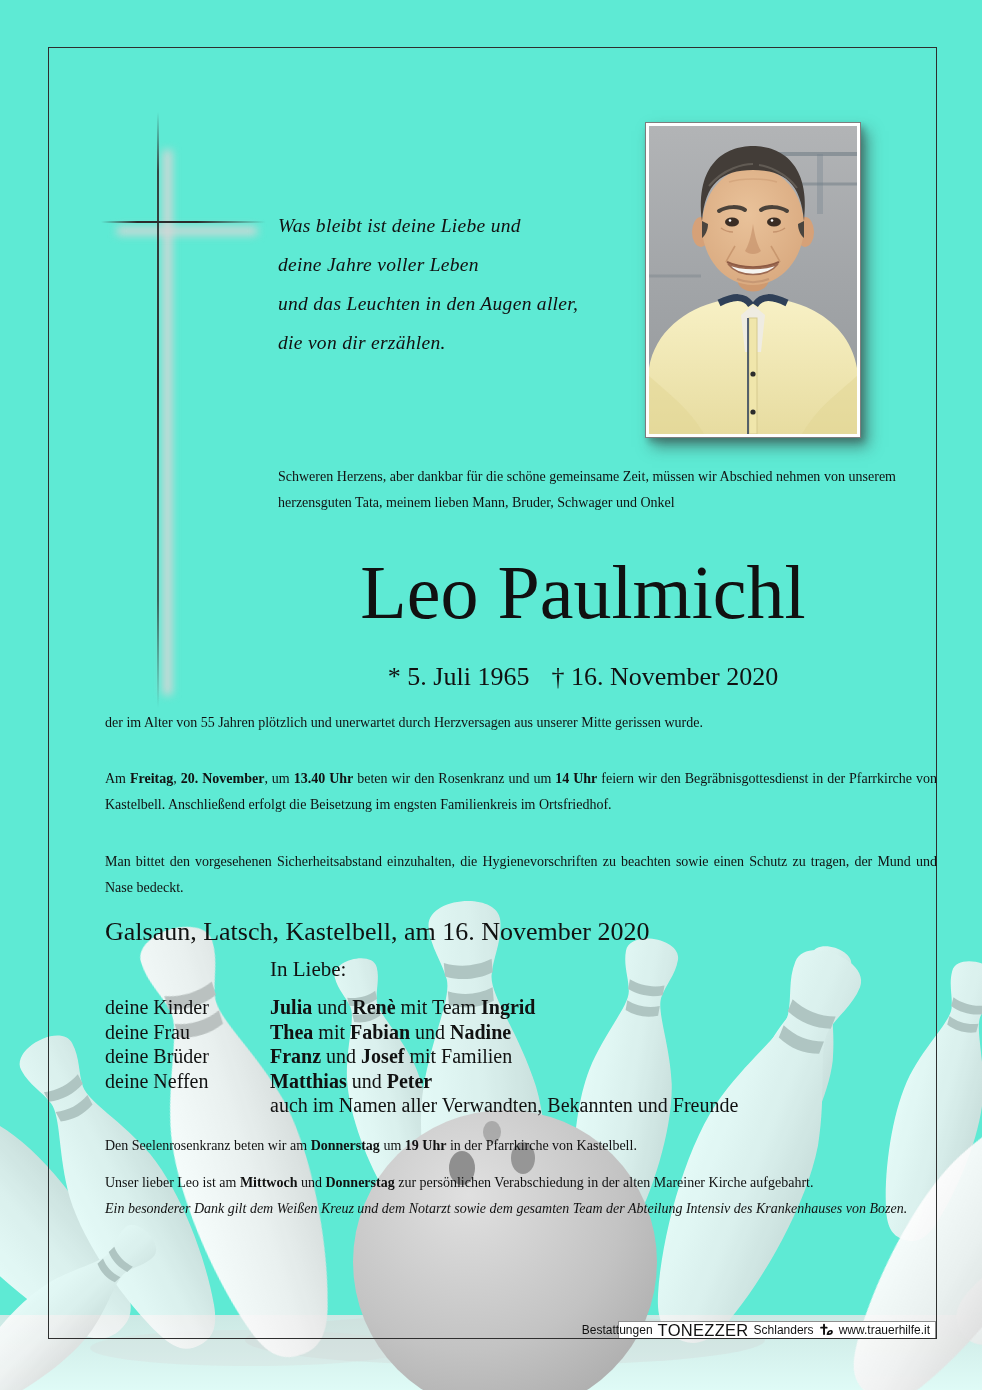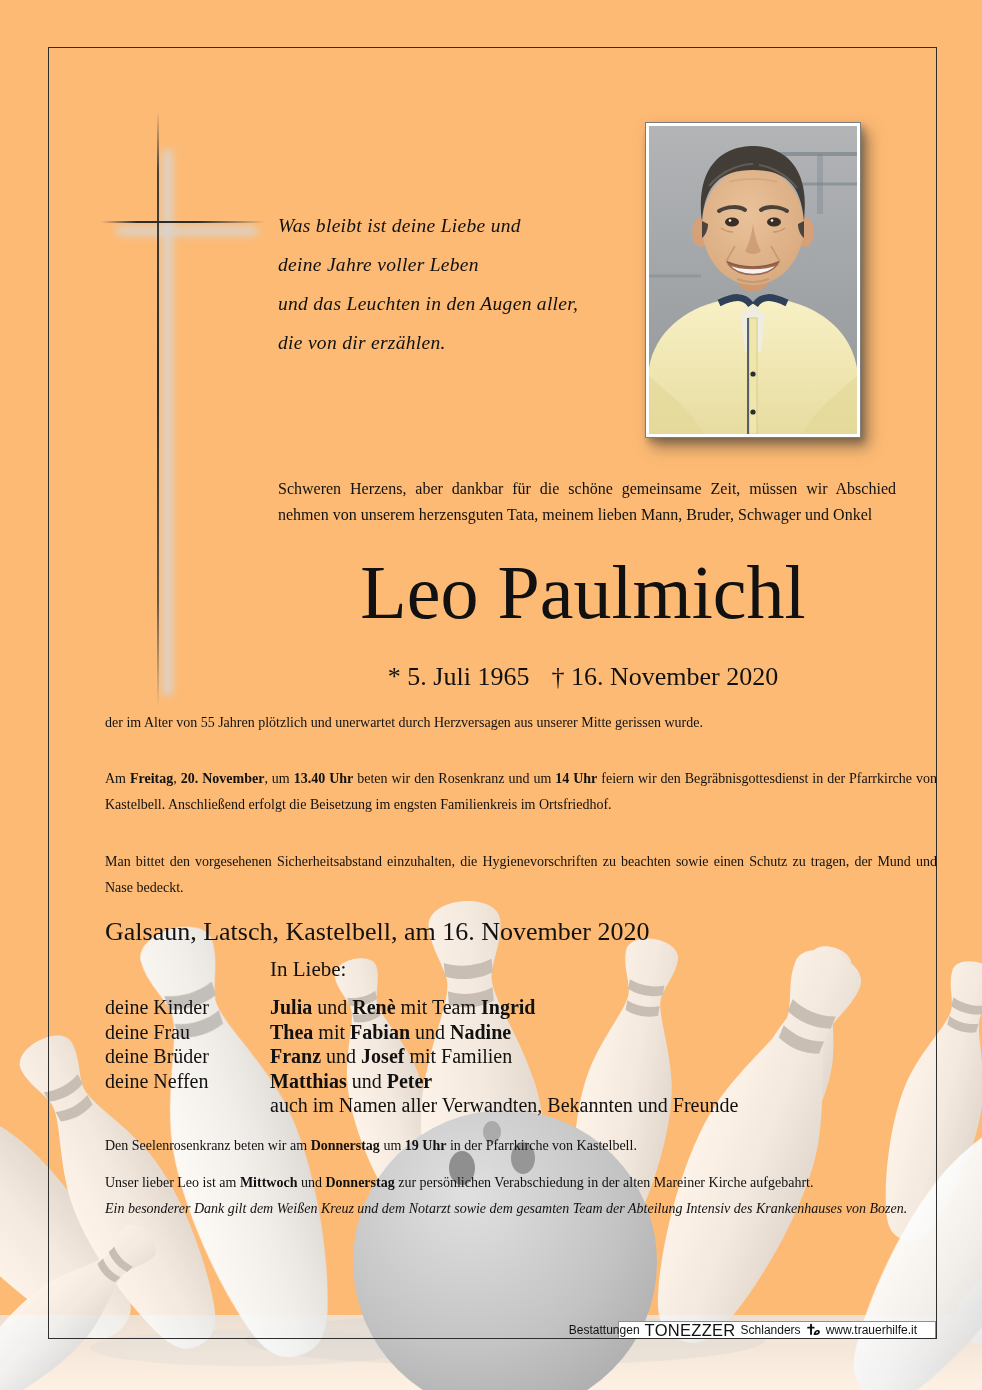--- a/index.html
+++ b/index.html
@@ -1,51 +1,51 @@
 <!DOCTYPE html>
 <html><head>
 <meta charset="utf-8">
 <style>
   html,body{margin:0;padding:0;background:#fff;}
-  .page{position:relative;width:982px;height:1390px;overflow:hidden;background:#fdba74;
+  .page{position:relative;width:982px;height:1390px;overflow:hidden;background:#5eead4;
         font-family:"Liberation Serif",serif;color:#111;}
   .abs{position:absolute;box-sizing:border-box;}
   
   .wm{left:0;top:0;z-index:0;}
   
   .frame{left:48px;top:47px;width:889px;height:1292px;border:1.6px solid #2e2e2e;z-index:2;pointer-events:none;background:transparent;}
   
   .cross-shadow-v{left:163px;top:150px;width:9px;height:545px;background:#d6d6d6;filter:blur(4px);z-index:1;}
   .cross-shadow-h{left:117px;top:227px;width:140px;height:8px;background:#d6d6d6;filter:blur(4px);z-index:1;}
   .cross-v{left:157px;top:112px;width:2px;height:596px;z-index:1;
     background:linear-gradient(to bottom,rgba(40,40,40,0) 0%,rgba(40,40,40,.85) 10%,#2c2c2c 45%,rgba(40,40,40,.7) 82%,rgba(40,40,40,0) 100%);}
   .cross-h{left:101px;top:221px;width:165px;height:2px;z-index:1;
     background:linear-gradient(to right,rgba(40,40,40,0) 0%,#2c2c2c 22%,#2c2c2c 58%,rgba(40,40,40,0) 100%);}
   
   .poem{left:278px;top:206px;z-index:3;font-style:italic;font-size:19.5px;line-height:39px;letter-spacing:.3px;}
   
   .photo{left:645px;top:122px;width:216px;height:316px;background:#fff;border:1px solid #7d7d7d;
          padding:3px;z-index:3;box-shadow:7px 9px 14px rgba(50,50,50,.5),3px 4px 6px rgba(50,50,50,.3);}
   .photo svg{display:block;}
   
-  .intro{left:278px;top:464px;width:618px;font-size:16px;line-height:26px;text-align:justify;z-index:3;margin-top:12px;}
+  .intro{left:278px;top:464px;width:618px;font-size:14px;line-height:26px;text-align:justify;z-index:3;}
   .name{left:258px;top:550px;width:650px;text-align:center;font-size:76px;line-height:84px;white-space:nowrap;z-index:3;}
   .dates{left:258px;top:662px;width:650px;display:flex;justify-content:center;gap:22px;font-size:26px;z-index:3;}
   .par{left:105px;width:832px;font-size:14px;line-height:26px;text-align:justify;z-index:3;}
   .p-age{top:710px;} .p-funeral{top:766px;} .p-covid{top:849px;}
   .place{left:105px;top:917px;font-size:26px;z-index:3;}
   .inliebe{left:270px;top:957px;font-size:21px;z-index:3;}
   .family{left:105px;top:995px;font-size:20px;line-height:24.5px;z-index:3;}
   .fam-row{display:flex;}
   .fam-label{width:165px;flex:none;}
   .p-seelen{top:1133px;} .p-aufbahr{top:1170px;} .p-dank{top:1196px;font-style:italic;}
   .bseg{font-weight:bold;}
   
   .footer{left:618px;top:1321px;width:318px;height:17px;background:#fff;border:1px solid #909090;border-bottom:none;
-          z-index:3;display:flex;align-items:center;justify-content:flex-end;gap:5px;padding-right:18px;
+          z-index:3;display:flex;align-items:center;justify-content:flex-end;gap:5px;padding-right:5px;
           font-family:"Liberation Sans",sans-serif;font-size:12px;color:#111;}
   .brand{font-size:16.5px;letter-spacing:.3px;}
   .flogo{display:flex;align-items:center;}
 </style>
 </head>
 <body>
 
 <div class="page">
 
   <svg class="abs wm" width="982" height="1390" viewBox="0 0 982 1390">

